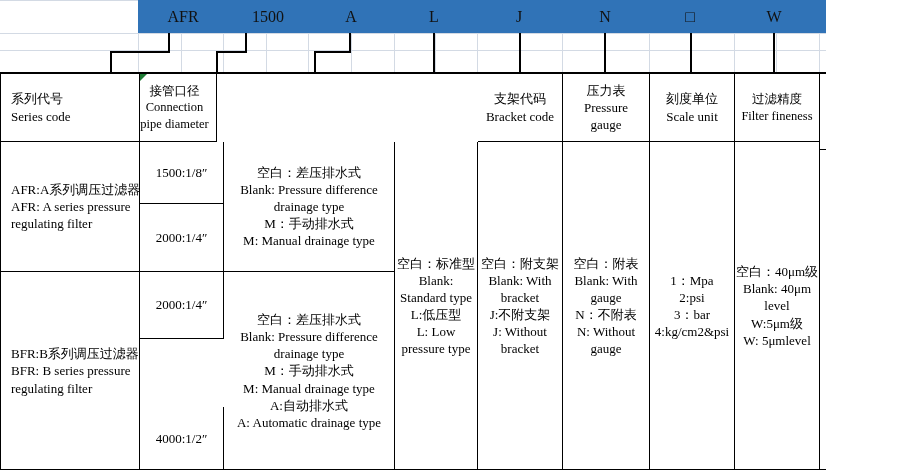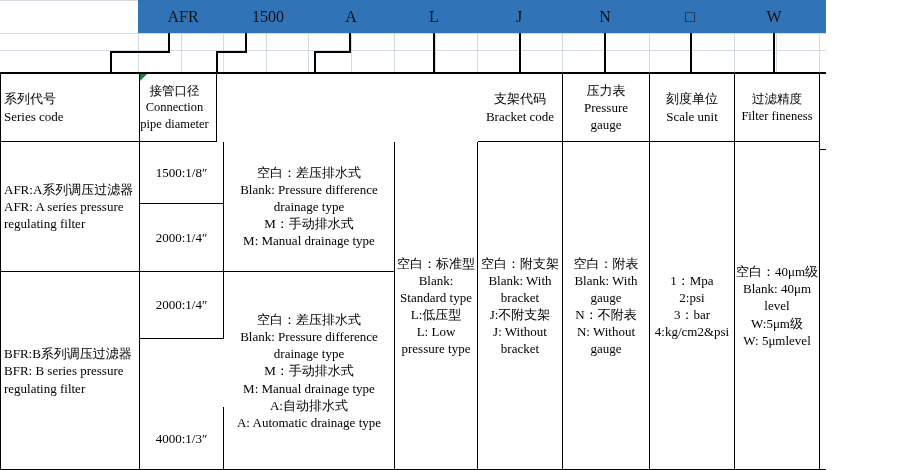--- a/index.html
+++ b/index.html
@@ -16,21 +16,21 @@
   .gl{position:absolute;background:var(--grid_gray,#d3dae4);}
   
   .cn{position:absolute;background:var(--line_black,#000);}
   
   .table{position:absolute;left:0;top:72px;width:904px;height:398px;box-sizing:border-box;
          border:1px solid var(--line_black,#000);border-top-width:2px;}
   .cell{position:absolute;box-sizing:border-box;
         border-right:1px solid var(--line_black,#000);border-bottom:1px solid var(--line_black,#000);
         display:flex;align-items:center;justify-content:center;text-align:center;
         font-size:13px;line-height:1.32;white-space:pre;overflow:visible;}
-  .cell.left{justify-content:flex-start;text-align:left;padding-left:3px;}
+  .cell.left{justify-content:flex-start;text-align:left;padding-left:10px;}
   .cell.no-r{border-right:none;margin-top:8px;}
   .cell.no-b{border-bottom:none;}
   .cell.fs12{font-size:12.5px;}
   .tri{position:absolute;left:140px;top:74px;width:0;height:0;
        border-top:7px solid var(--err_green,#1E7B34);border-right:7px solid transparent;}
 </style>
 </head>
 <body>
 
 <div class="screen">
@@ -111,21 +111,21 @@
     <div class="cell left" style="left:0;top:68px;width:139px;height:130px">AFR:A系列调压过滤器
 AFR: A series pressure
 regulating filter</div>
     <div class="cell left no-b" style="left:0;top:198px;width:139px;height:198px">BFR:B系列调压过滤器
 BFR: B series pressure
 regulating filter</div>
 
     <div class="cell" style="left:139px;top:68px;width:84px;height:62px">1500:1/8″</div>
     <div class="cell" style="left:139px;top:130px;width:84px;height:68px">2000:1/4″</div>
     <div class="cell" style="left:139px;top:198px;width:84px;height:67px">2000:1/4″</div>
-    <div class="cell no-b" style="left:139px;top:333px;width:84px;height:63px">4000:1/3″</div>
+    <div class="cell no-b" style="left:139px;top:333px;width:84px;height:63px">4000:1/2″</div>
 
     <div class="cell" style="left:223px;top:68px;width:171px;height:130px">空白：差压排水式
 Blank: Pressure difference
 drainage type
 M：手动排水式
 M: Manual drainage type</div>
     <div class="cell no-b" style="left:223px;top:198px;width:171px;height:198px">空白：差压排水式
 Blank: Pressure difference
 drainage type
 M：手动排水式

